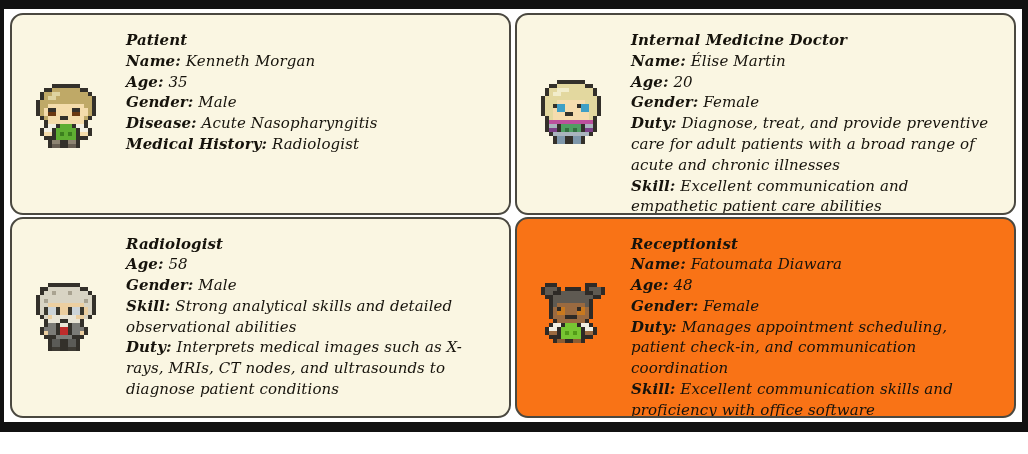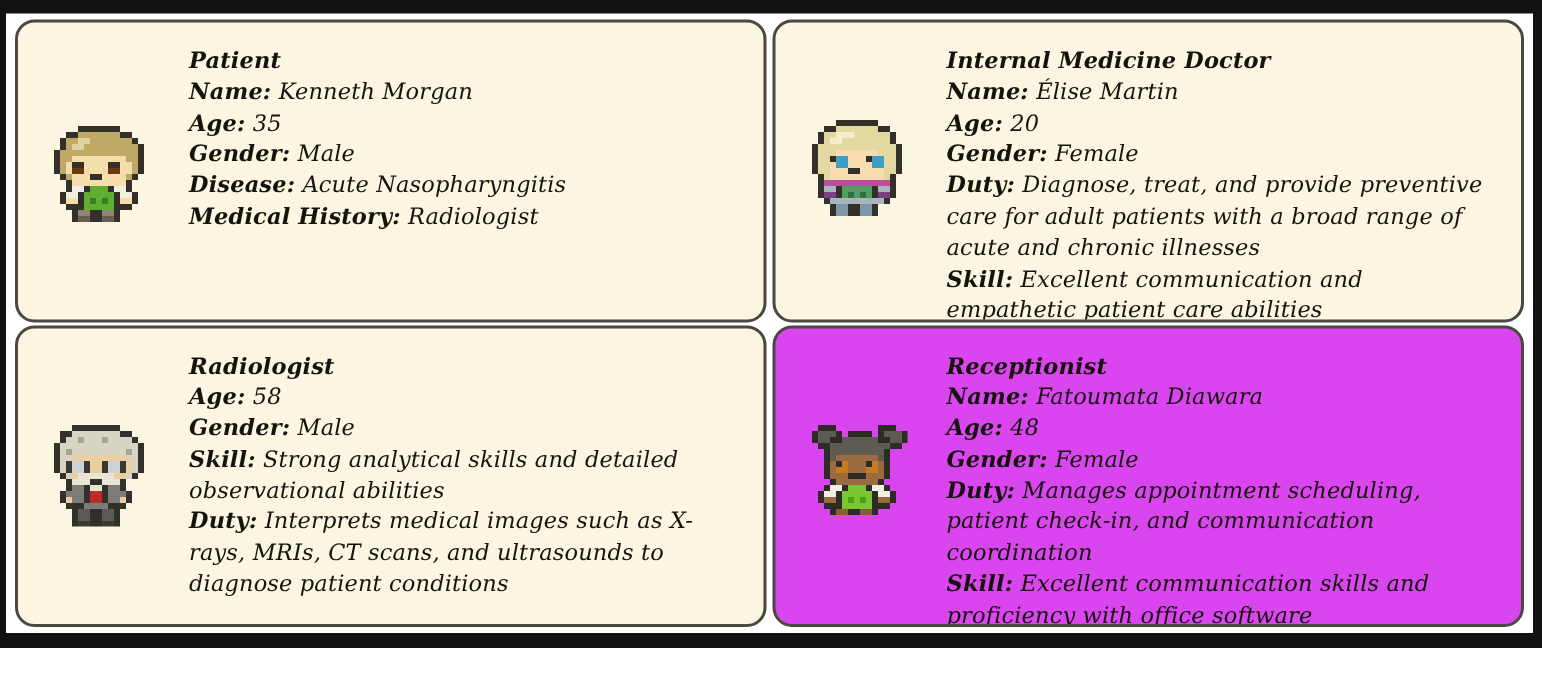--- a/index.html
+++ b/index.html
@@ -687,25 +687,25 @@
             <rect x="8" y="16" width="1" height="1" fill="#3d3a33"></rect>
             <rect x="9" y="16" width="1" height="1" fill="#3d3a33"></rect>
             <rect x="10" y="16" width="1" height="1" fill="#33302a"></rect>
           </svg>
     </div>
     <div class="text-col" style="color: rgb(22, 19, 12);">
       <h2 class="role">Radiologist</h2>
           <p class="field"><b>Age:</b><span> 58</span></p>
           <p class="field"><b>Gender:</b><span> Male</span></p>
           <p class="field"><b>Skill:</b><span> Strong analytical skills and detailed observational abilities</span></p>
-          <p class="field"><b>Duty:</b><span> Interprets medical images such as X-rays, MRIs, CT scans, and ultrasounds to diagnose patient conditions</span></p>
+          <p class="field"><b>Duty:</b><span> Interprets medical images such as X-rays, MRIs, CT nodes, and ultrasounds to diagnose patient conditions</span></p>
         </div>
   </section>
 
-  <section class="card" style="background: #d946ef; border-color: rgb(74, 72, 64);">
+  <section class="card" style="background: #f97316; border-color: rgb(74, 72, 64);">
     <div class="avatar-col">
       <svg class="avatar-svg" width="64" height="68" viewBox="0 0 16 17" shape-rendering="crispEdges">
             <rect x="1" y="0" width="1" height="1" fill="#2e2a26"></rect>
             <rect x="2" y="0" width="1" height="1" fill="#2e2a26"></rect>
             <rect x="3" y="0" width="1" height="1" fill="#2e2a26"></rect>
             <rect x="11" y="0" width="1" height="1" fill="#2e2a26"></rect>
             <rect x="12" y="0" width="1" height="1" fill="#2e2a26"></rect>
             <rect x="13" y="0" width="1" height="1" fill="#2e2a26"></rect>
             <rect x="0" y="1" width="1" height="1" fill="#2e2a26"></rect>
             <rect x="1" y="1" width="1" height="1" fill="#5f5a52"></rect>

